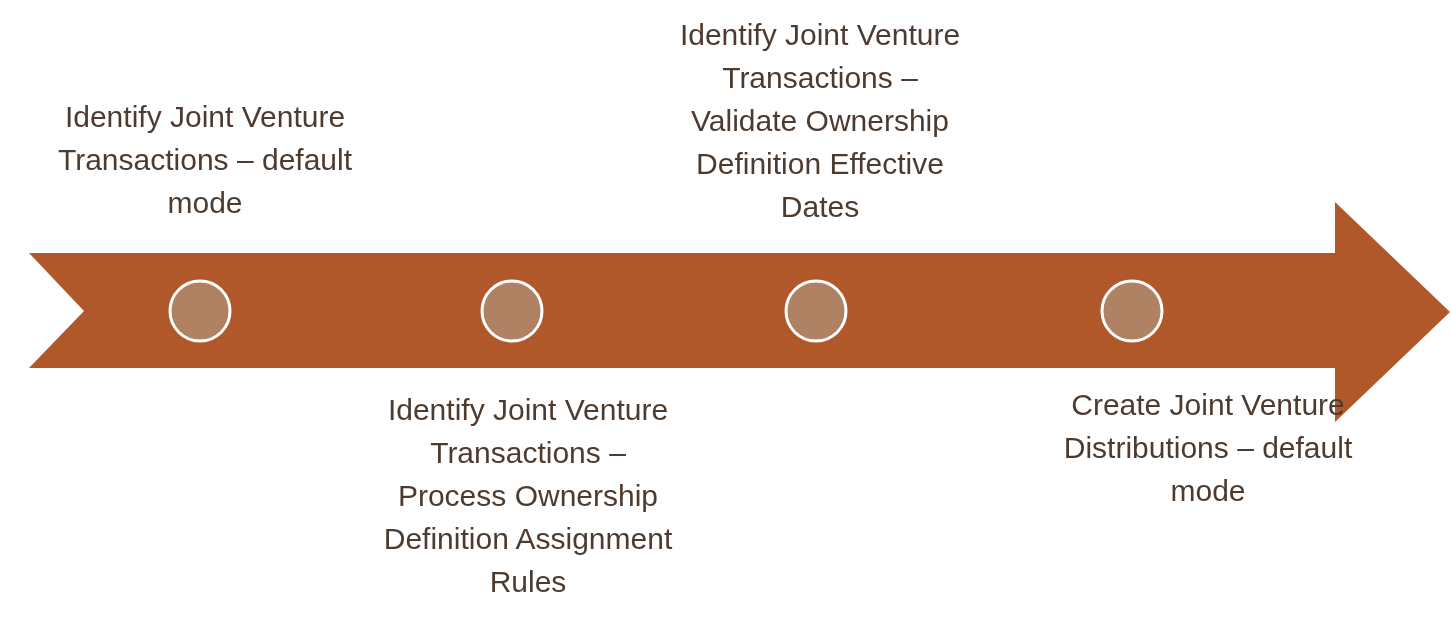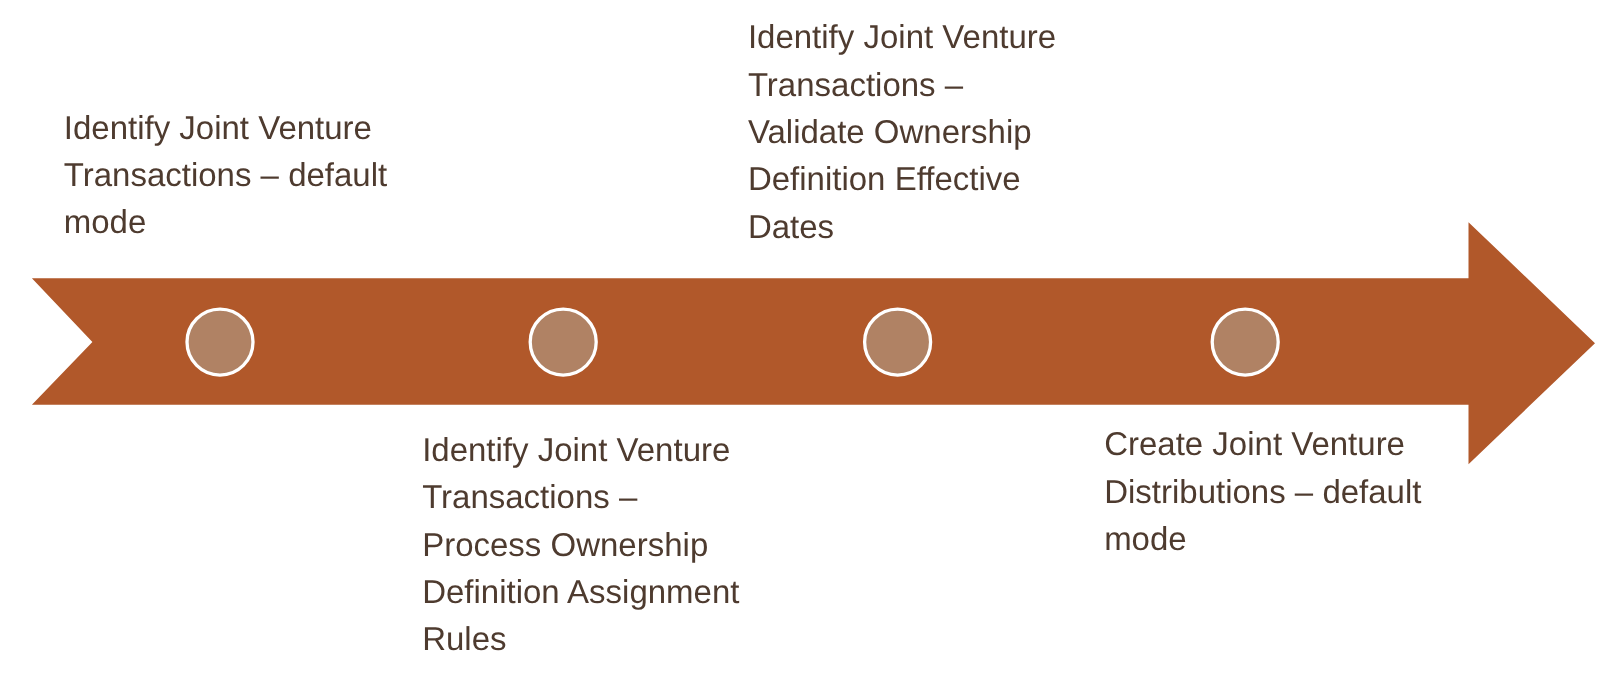--- a/index.html
+++ b/index.html
@@ -34,27 +34,28 @@
     fill: var(--marker_fill);
     stroke: var(--marker_stroke);
     stroke-width: 3px;
   }
   .milestone-label {
     position: absolute;
     transform: translateX(-50%);
     color: var(--text);
     font-size: 30px;
     line-height: 43px;
+    text-align: center;
     white-space: pre;
     letter-spacing: 0px;
   }
   .label-1 { left: 205px;  top: 95px;  }
   .label-2 { left: 528px;  top: 388px; }
   .label-3 { left: 820px;  top: 13px;  }
-  .label-4 { left: 1148px; top: 383px; }
+  .label-4 { left: 1208px; top: 383px; }
 </style>
 </head>
 <body>
 
 <div class="canvas">
 
   <svg class="arrow-svg" viewBox="0 0 1452 635" aria-hidden="true">
     <polygon points="29,253 1335,253 1335,202 1450,312 1335,422 1335,368 29,368 84,311"></polygon>
     <circle cx="200" cy="311" r="30"></circle>
     <circle cx="512" cy="311" r="30"></circle>

